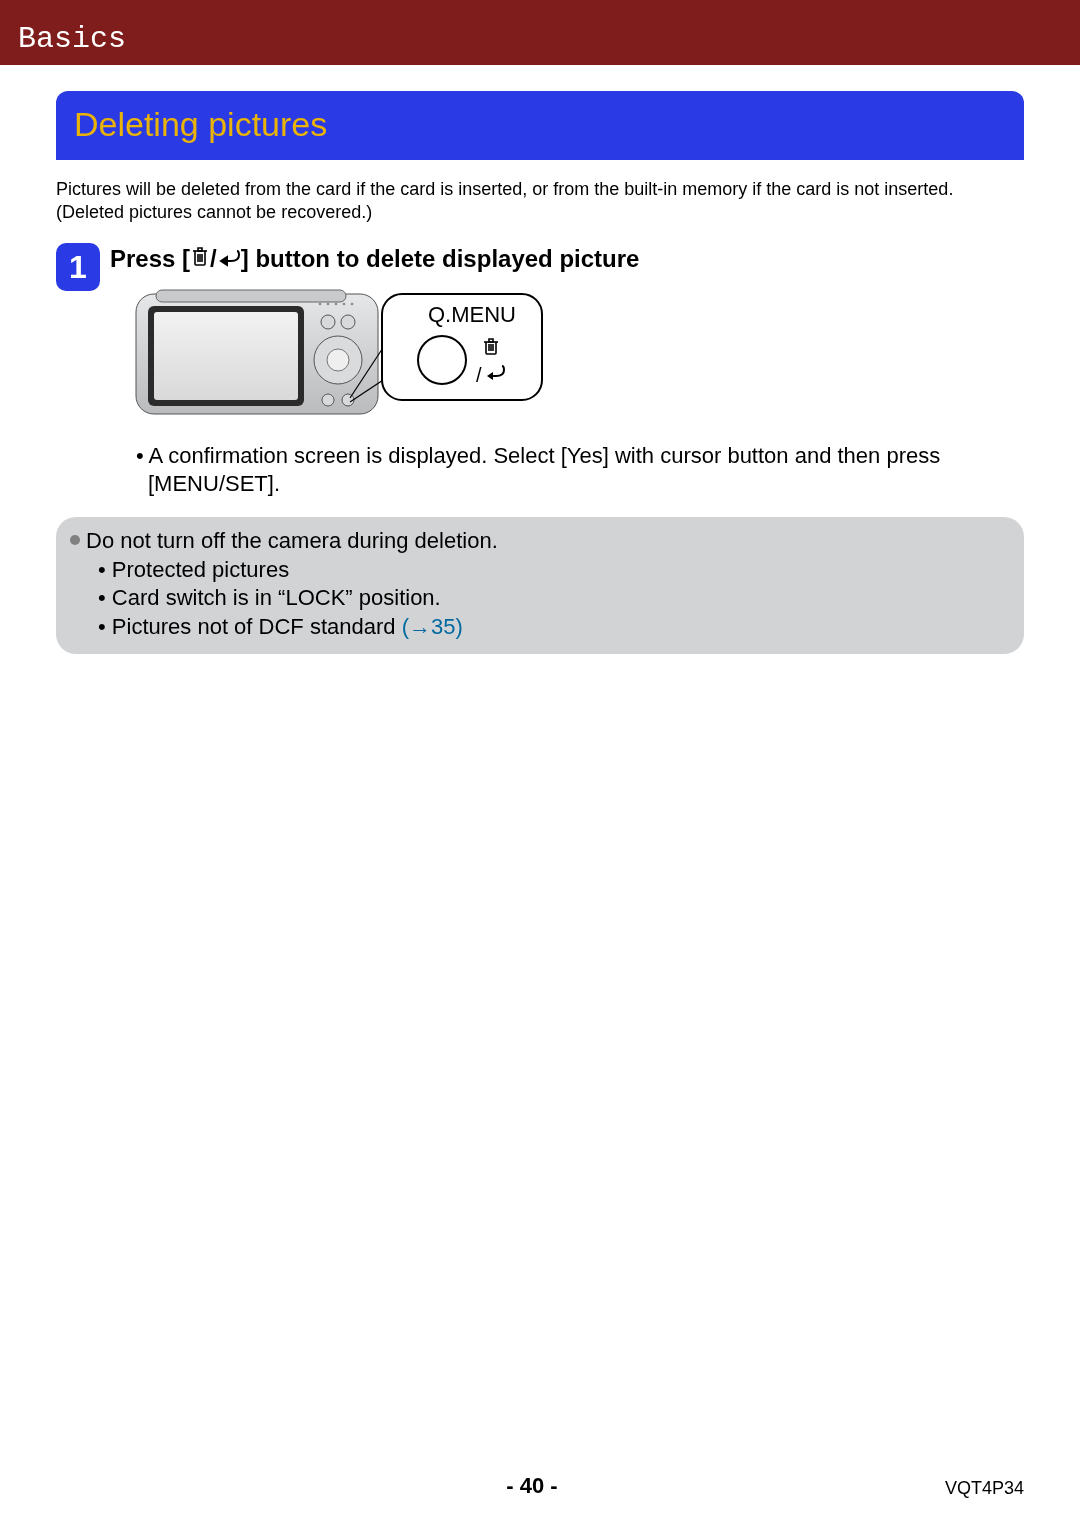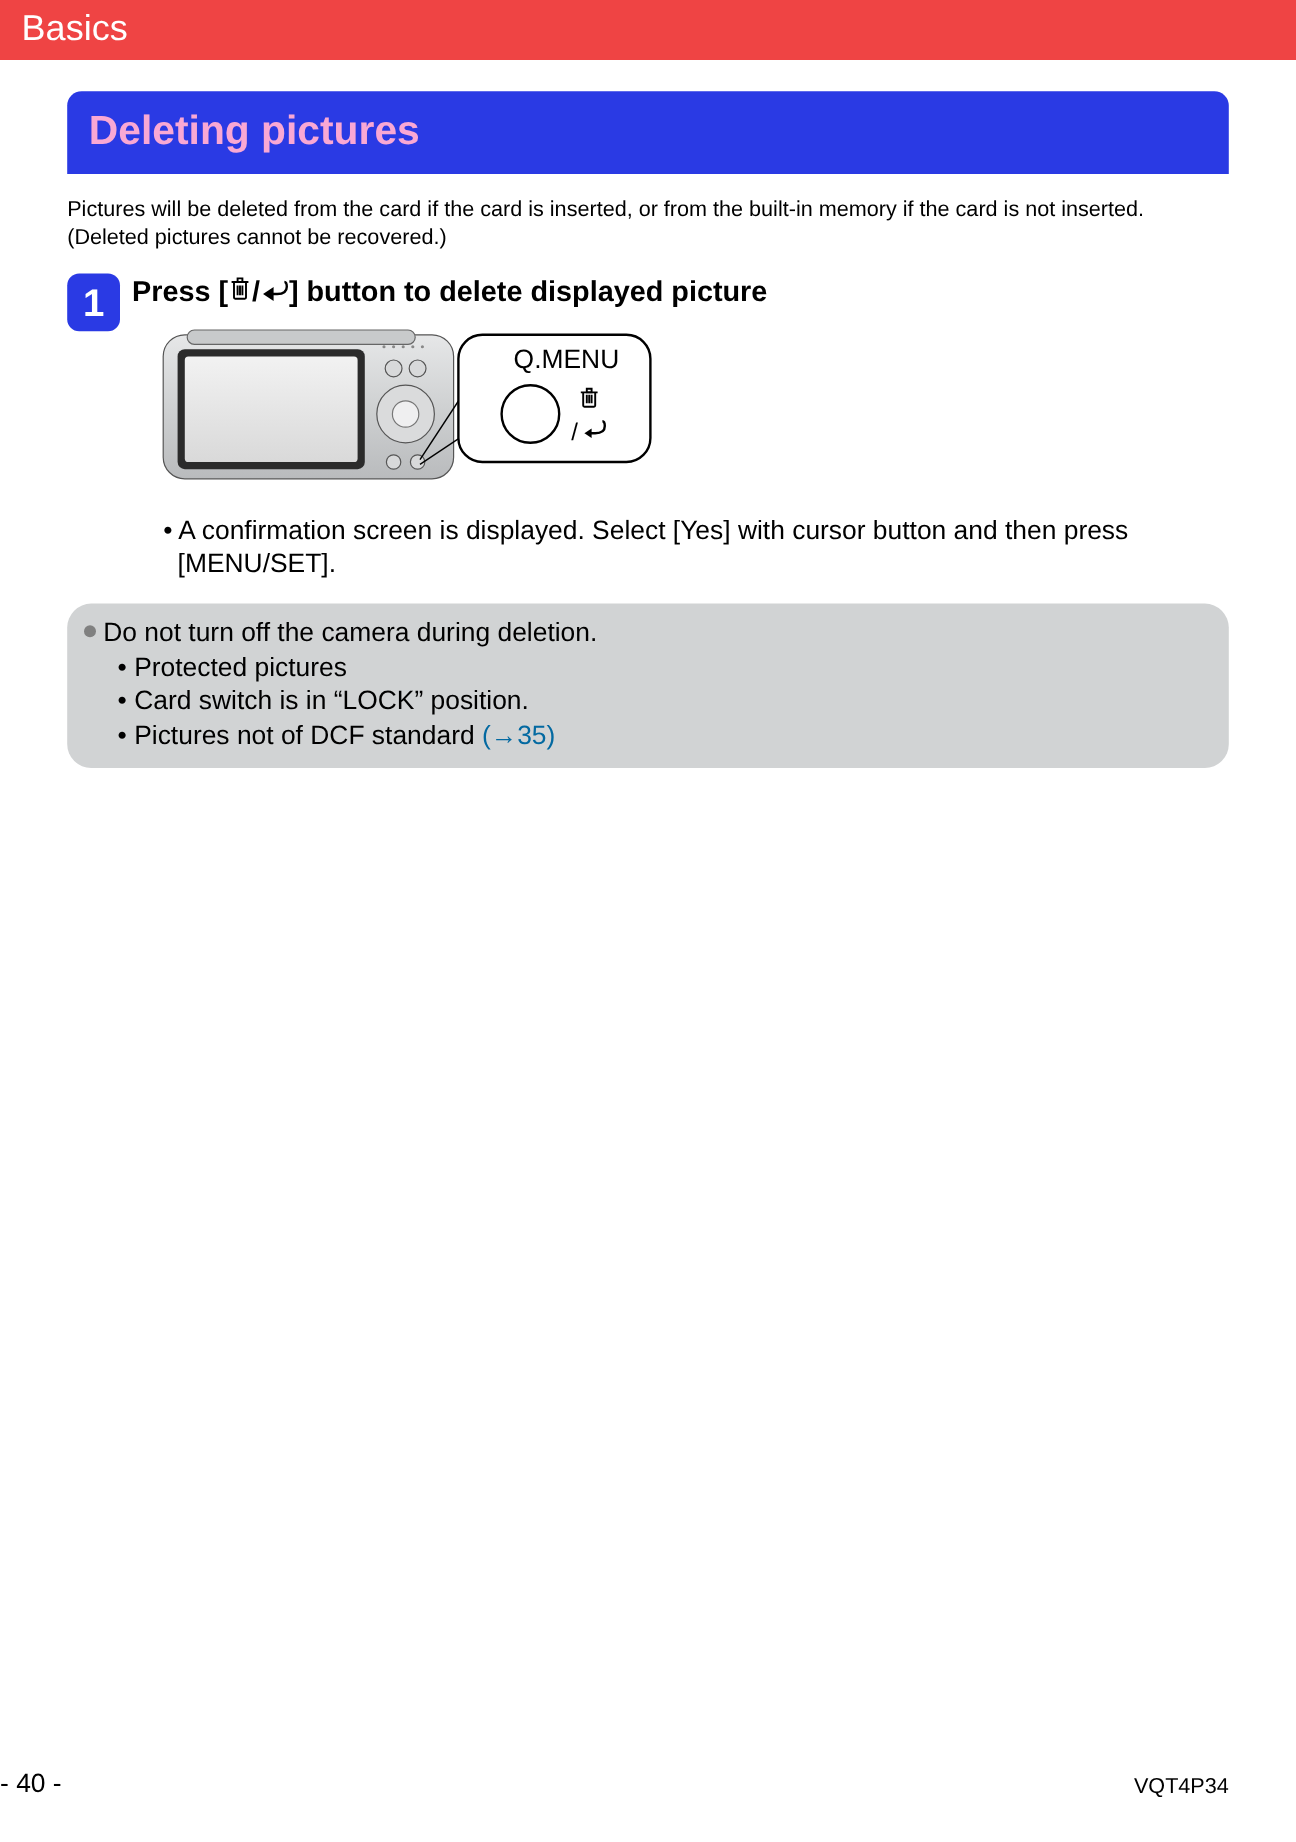--- a/index.html
+++ b/index.html
@@ -6,35 +6,36 @@
     margin: 0;
     padding: 0;
     width: 1080px;
     height: 1535px;
     font-family: Arial, Helvetica, sans-serif;
     color: #000;
     background: #fff;
     position: relative;
   }
   .header-bar {
-    background: #ef4444;
+    background: #7f1d1d;
     color: #fff;
     font-size: 30px;
-    padding: 7px 18px 9px 18px;
+    padding: 22px 18px 9px 18px;
     letter-spacing: 0px;
+    font-family: Liberation Mono, monospace;
   }
   .content {
     padding: 0 56px 0 56px;
   }
   .section-title {
     margin-top: 26px;
     background: #2a3ae4;
-    color: #f9a8d4;
+    color: #eab308;
     font-size: 34px;
-    font-weight: bold;
+    font-weight: normal;
     padding: 14px 18px 16px 18px;
     border-radius: 12px 12px 0 0;
   }
   .intro-text {
     font-size: 18px;
     margin-top: 18px;
     line-height: 1.25;
   }
   .step-block {
     margin-top: 10px;
@@ -127,22 +128,24 @@
   }
   .ref-link {
     color: #0369a1;
     text-decoration: none;
   }
   .footer {
     position: absolute;
     bottom: 36px;
     left: 0;
     width: 1064px;
+    text-align: center;
     font-size: 22px;
     color: #000;
+    font-weight: bold;
   }
   .doc-code {
     position: absolute;
     bottom: 36px;
     right: 56px;
     font-size: 18px;
     color: #000;
   }
 </style>
 </head>

